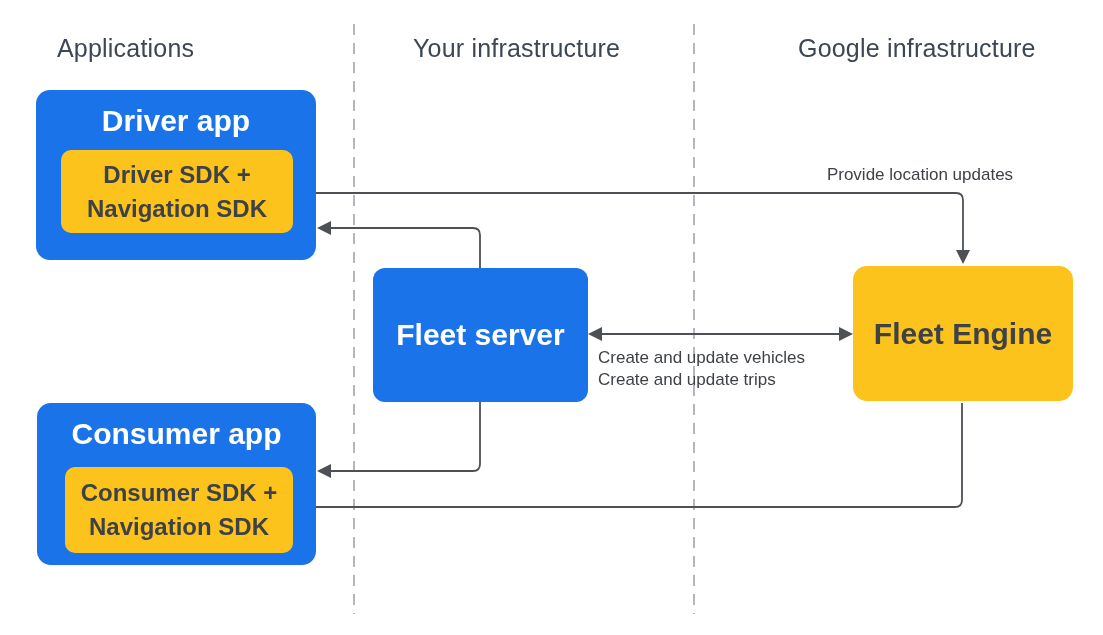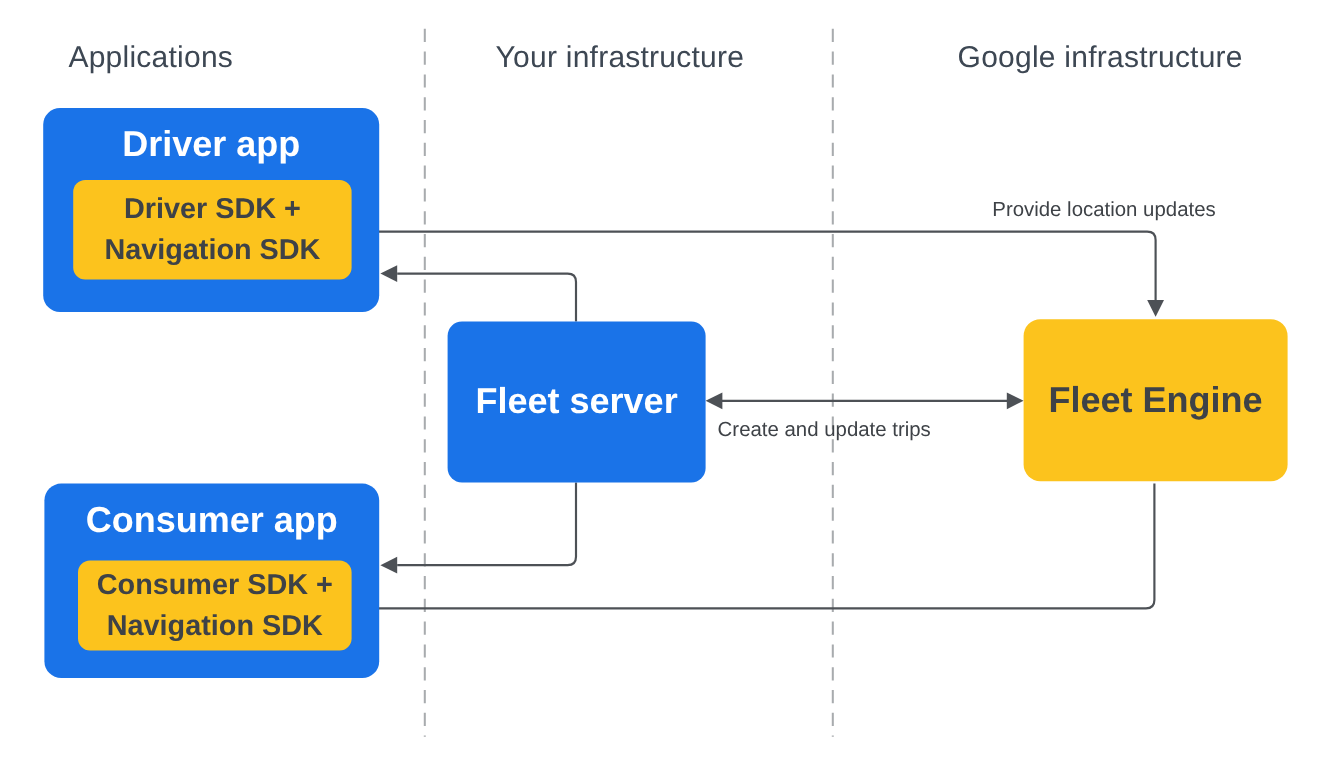--- a/index.html
+++ b/index.html
@@ -118,34 +118,35 @@
   <div class="node" style="left:36px; top:90px; width:280px; height:170px;">
     <div class="node-title app-title">Driver app</div>
     <div class="sdk-box" style="left:25px; top:60px; width:232px; height:83px;">
       <div class="sdk-line">Driver SDK +</div>
       <div class="sdk-line">Navigation SDK</div>
     </div>
   </div>
 
   <div class="node" style="left:37px; top:403px; width:279px; height:162px;">
     <div class="node-title app-title">Consumer app</div>
-    <div class="sdk-box" style="left:28px; top:64px; width:228px; height:75px;">
+    <div class="sdk-box" style="left:28px; top:64px; width:228px; height:86px;">
       <div class="sdk-line">Consumer SDK +</div>
       <div class="sdk-line">Navigation SDK</div>
     </div>
   </div>
 
   <div class="node center-box" style="left:373px; top:268px; width:215px; height:134px; border-radius:12px;">
     <div class="node-title">Fleet server</div>
   </div>
 
   <div class="node center-box fleet" style="left:853px; top:266px; width:220px; height:135px;">
     <div class="node-title">Fleet Engine</div>
   </div>
 
   <div class="edge-label centered" style="left:800px; top:165px; width:240px;">Provide location updates</div>
 
   <div class="edge-label stacked" style="left:598px; top:347px;">
+    <div>Create and update vehicles</div>
     <div>Create and update trips</div>
   </div>
 
 
 </div>
 
 </body></html>

